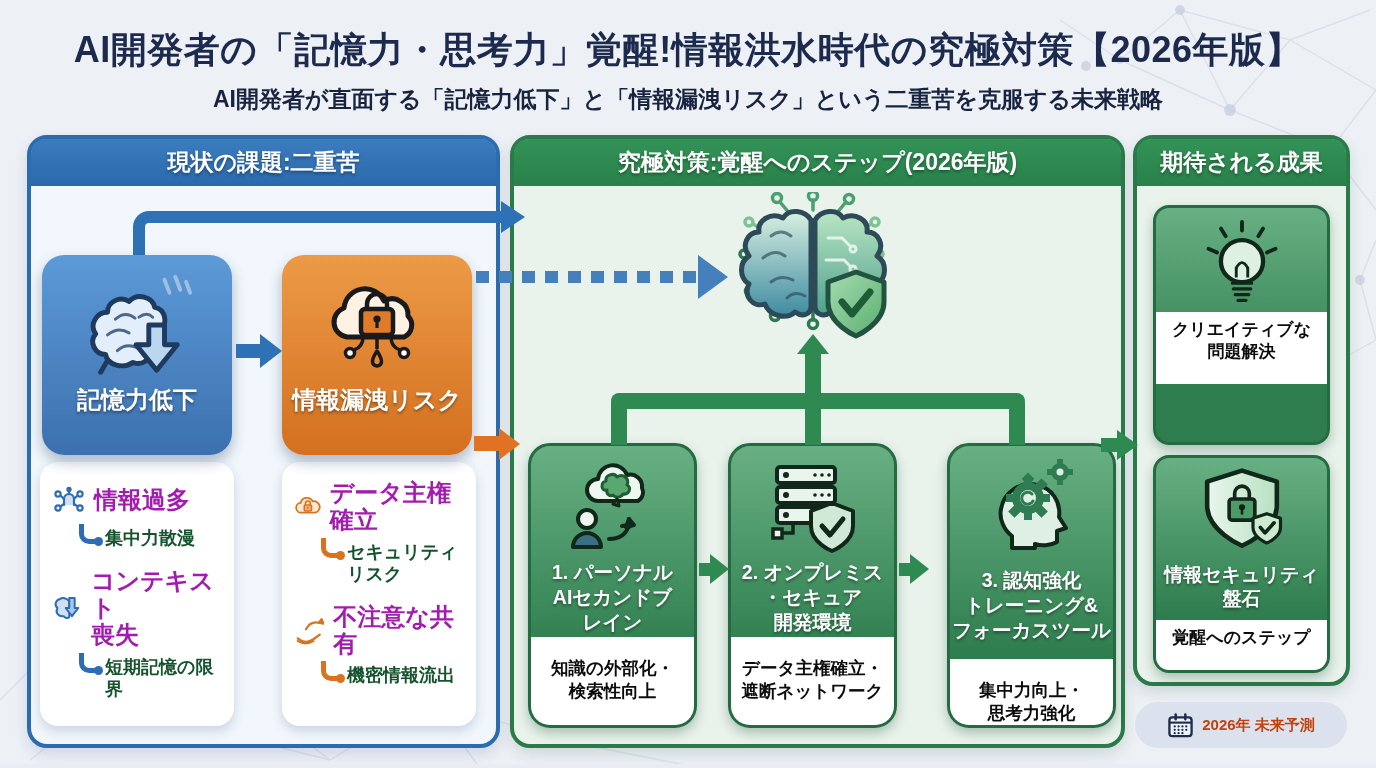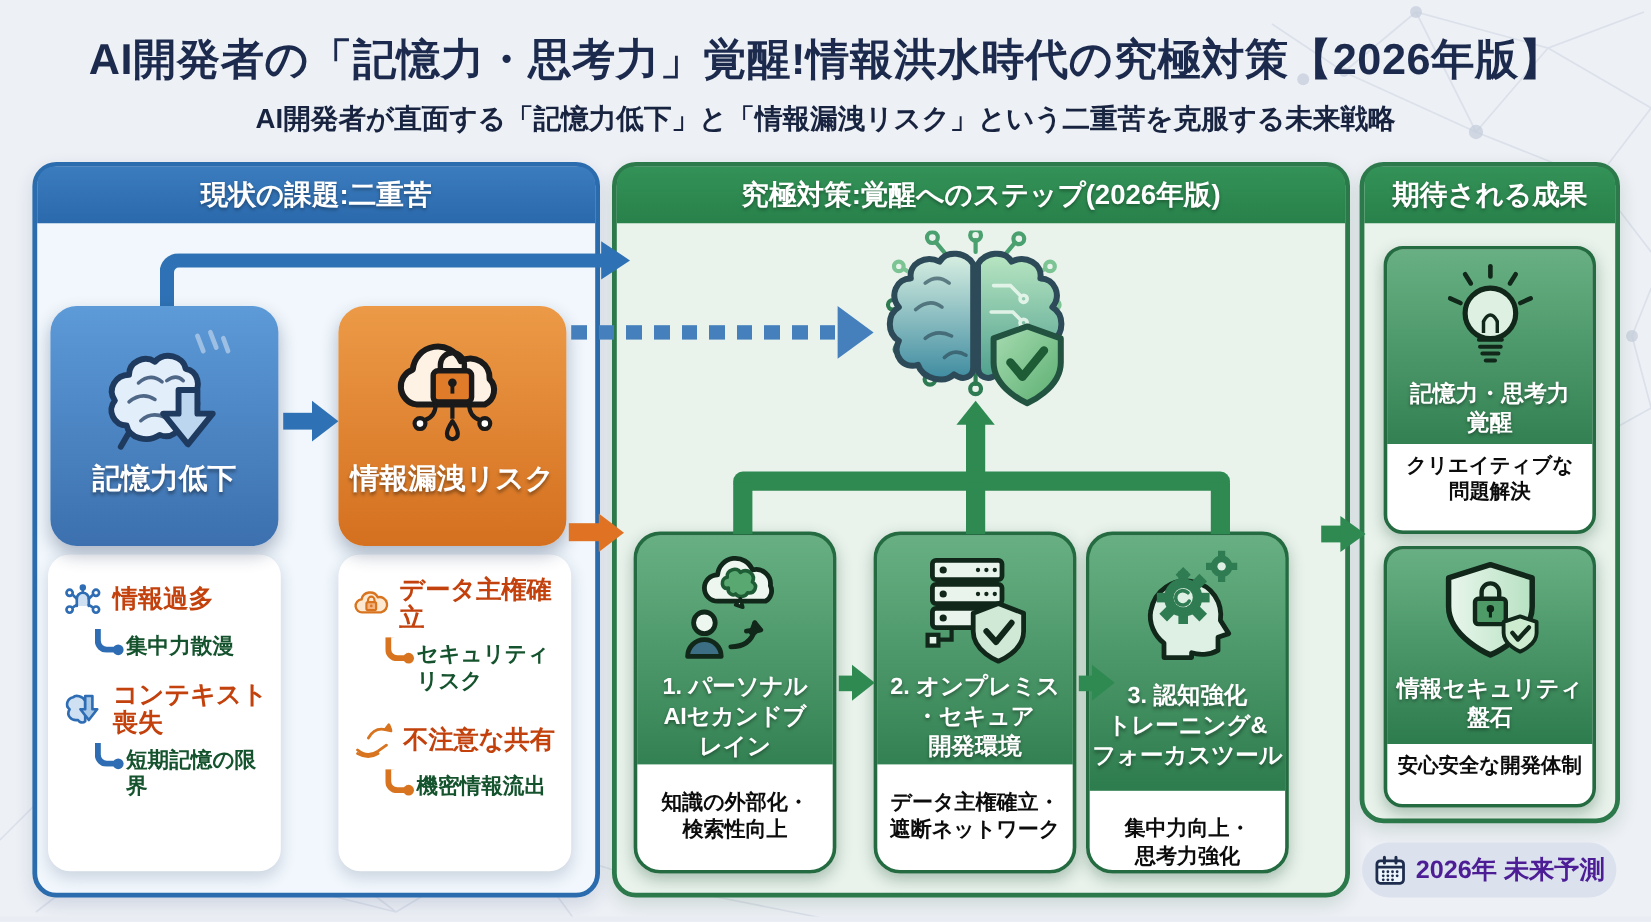--- a/index.html
+++ b/index.html
@@ -39,39 +39,39 @@
   .prob-card .cicon { margin-top:14px; height:118px; display:flex; align-items:center; justify-content:center; }
   .prob-card .clabel { color:#fff; font-size:24px; font-weight:800; text-align:center;
     text-shadow:0 2px 3px rgba(0,0,0,.4); line-height:1.1; }
 
   .white-box { position:absolute; top:462px; width:194px; height:264px; background:#fff;
     border-radius:18px; box-shadow:0 5px 12px rgba(50,70,110,.20); z-index:3;
     padding:18px 10px 0 13px; }
   .white-box.b1 { left:40px; }
   .white-box.b2 { left:282px; }
   .pitem { display:flex; align-items:center; gap:9px; margin-bottom:8px; min-height:40px; }
-  .plabel { font-size:21px; font-weight:800; color:#c2410c; line-height:1.12; }
+  .plabel { font-size:24px; font-weight:800; color:#a21caf; line-height:1.12; }
   .psub { display:flex; margin:0 0 18px 26px; }
   .elbow { flex:0 0 auto; width:18px; height:20px; border-left:5px solid; border-bottom:5px solid;
     border-bottom-left-radius:10px; position:relative; top:-4px; }
   .elbow.blue { border-color:#2e6db3; }
   .elbow.blue::after { content:""; position:absolute; right:-6px; bottom:-7px; width:9px; height:9px;
     border-radius:50%; background:#2e6db3; }
   .elbow.orangec { border-color:#d8741f; }
   .elbow.orangec::after { content:""; position:absolute; right:-6px; bottom:-7px; width:9px; height:9px;
     border-radius:50%; background:#d8741f; }
   .psubtext { margin-left:8px; font-size:18px; font-weight:700; color:#14532d; line-height:1.22; }
 
   .plines { white-space:pre-line; }
 
   .step-card { position:absolute; top:443px; width:169px; height:285px; border-radius:22px;
     border:3px solid #256b41; background:linear-gradient(180deg,#68b083 0%,#2e7d4e 75%);
     display:flex; flex-direction:column; overflow:hidden; z-index:4;
     box-shadow:0 5px 12px rgba(20,70,40,.30); }
-  .step-card.s1 { left:528px; } .step-card.s2 { left:728px; } .step-card.s3 { left:905px;gap:16px; }
+  .step-card.s1 { left:528px; } .step-card.s2 { left:728px; } .step-card.s3 { left:947px;gap:16px; }
   .step-icon { height:112px; display:flex; align-items:center; justify-content:center; padding-top:10px; }
   .step-title { flex:1; display:flex; align-items:center; justify-content:center; text-align:center;
     color:#fff; font-weight:800; font-size:19.5px; line-height:1.28;
     text-shadow:0 2px 3px rgba(0,0,0,.4); padding:0 2px; }
   .step-note { background:#fff; min-height:88px; display:flex; align-items:center; justify-content:center;
     text-align:center; font-size:17.5px; font-weight:800; color:#0c0c0c; line-height:1.3;
     padding:8px 2px 10px; }
 
   .result-card { position:absolute; left:1153px; width:177px; border-radius:16px;
     border:3px solid #256b41; background:linear-gradient(180deg,#68b083 0%,#2e7d4e 75%);
@@ -86,21 +86,21 @@
     color:#fff; font-weight:800; font-size:19px; line-height:1.25;
     text-shadow:0 2px 3px rgba(0,0,0,.4); }
   .result-note { background:#fff; display:flex; align-items:center; justify-content:center;
     text-align:center; font-size:17px; font-weight:800; color:#0c0c0c; line-height:1.3; padding:7px 2px 21px; }
   .result-card.r1 .result-note { min-height:62px; }
   .result-card.r2 .result-note { min-height:44px; }
 
   .badge-pill { position:absolute; left:1135px; top:702px; width:212px; height:46px;
     background:#dbe2ee; border-radius:23px; display:flex; align-items:center; justify-content:center;
     gap:8px; z-index:4; }
-  .badge-pill .btext { font-size:21px; font-weight:800; color:#4c1d95; }
+  .badge-pill .btext { font-size:15px; font-weight:800; color:#c2410c; }
 
   .shape { position:absolute; z-index:5; }
   .tri { position:absolute; width:0; height:0; z-index:5; }
 
   .elbow-arrow { left:133px; top:211px; width:370px; height:47px;
     border-top:12px solid #2e72b5; border-left:12px solid #2e72b5; border-top-left-radius:16px; z-index:3; }
   .elbow-head { left:501px; top:201px; border-left:24px solid #2e72b5;
     border-top:16px solid transparent; border-bottom:16px solid transparent; }
 
   .mid-stem { left:236px; top:344px; width:26px; height:14px; background:#2e72b5; }
@@ -462,22 +462,20 @@
         </g>
         <circle cx="48" cy="45" r="22" fill="#ddf0e1" stroke="#10271a" stroke-width="4.5"></circle>
         <path d="M42,52 q6,-11 12,0" fill="none" stroke="#10271a" stroke-width="3" stroke-linecap="round"></path>
         <path d="M42,52 v10 M54,52 v10" stroke="#10271a" stroke-width="3"></path>
         <g stroke="#10271a" stroke-width="3.5" stroke-linecap="round">
           <path d="M38,68 h20 M39,74 h18 M41,80 h14"></path>
           <path d="M44,86 h8"></path>
         </g>
       </svg>
     </div>
-    <div class="result-title plines">記憶力・思考力
-覚醒</div>
     <div class="result-note plines">クリエイティブな
 問題解決</div>
   </div>
 
   <div class="result-card r2">
     <div class="result-icon">
       <svg width="88" height="88" viewBox="0 0 96 96">
         <defs>
           <linearGradient id="shg" x1="0" y1="0" x2="1" y2="0">
             <stop offset="0" stop-color="#e9f6ec"></stop>
@@ -490,21 +488,21 @@
         <circle cx="48" cy="45" r="3.4" fill="#0e2417"></circle>
           <rect x="46.6" y="46" width="2.8" height="7" fill="#0e2417"></rect>
         <g transform="translate(60,52)">
           <path d="M15,0 L30,5 V15 C30,26 15,32 15,32 C15,32 0,26 0,15 V5 Z" fill="#cdeccf" stroke="#10271a" stroke-width="3.5" stroke-linejoin="round"></path>
           <path d="M8,15 l5,6 l10,-11" fill="none" stroke="#10271a" stroke-width="4" stroke-linecap="round" stroke-linejoin="round"></path>
         </g>
       </svg>
     </div>
     <div class="result-title plines">情報セキュリティ
 盤石</div>
-    <div class="result-note plines">安心安全な開発体制</div>
+    <div class="result-note plines">覚醒へのステップ</div>
   </div>
 
   <div class="badge-pill">
     <svg width="27" height="27" viewBox="0 0 28 28">
       <rect x="2.5" y="5.5" width="23" height="19.5" rx="3" fill="#eef4fb" stroke="#1e2c4e" stroke-width="2.4"></rect>
       <path d="M2.5,11 h23" stroke="#1e2c4e" stroke-width="2.2"></path>
       <path d="M9,2.5 v5 M19,2.5 v5" stroke="#1e2c4e" stroke-width="2.6" stroke-linecap="round"></path>
       <g fill="#1e2c4e">
         <circle cx="8" cy="15" r="1.2"></circle>
           <circle cx="12" cy="15" r="1.2"></circle>

